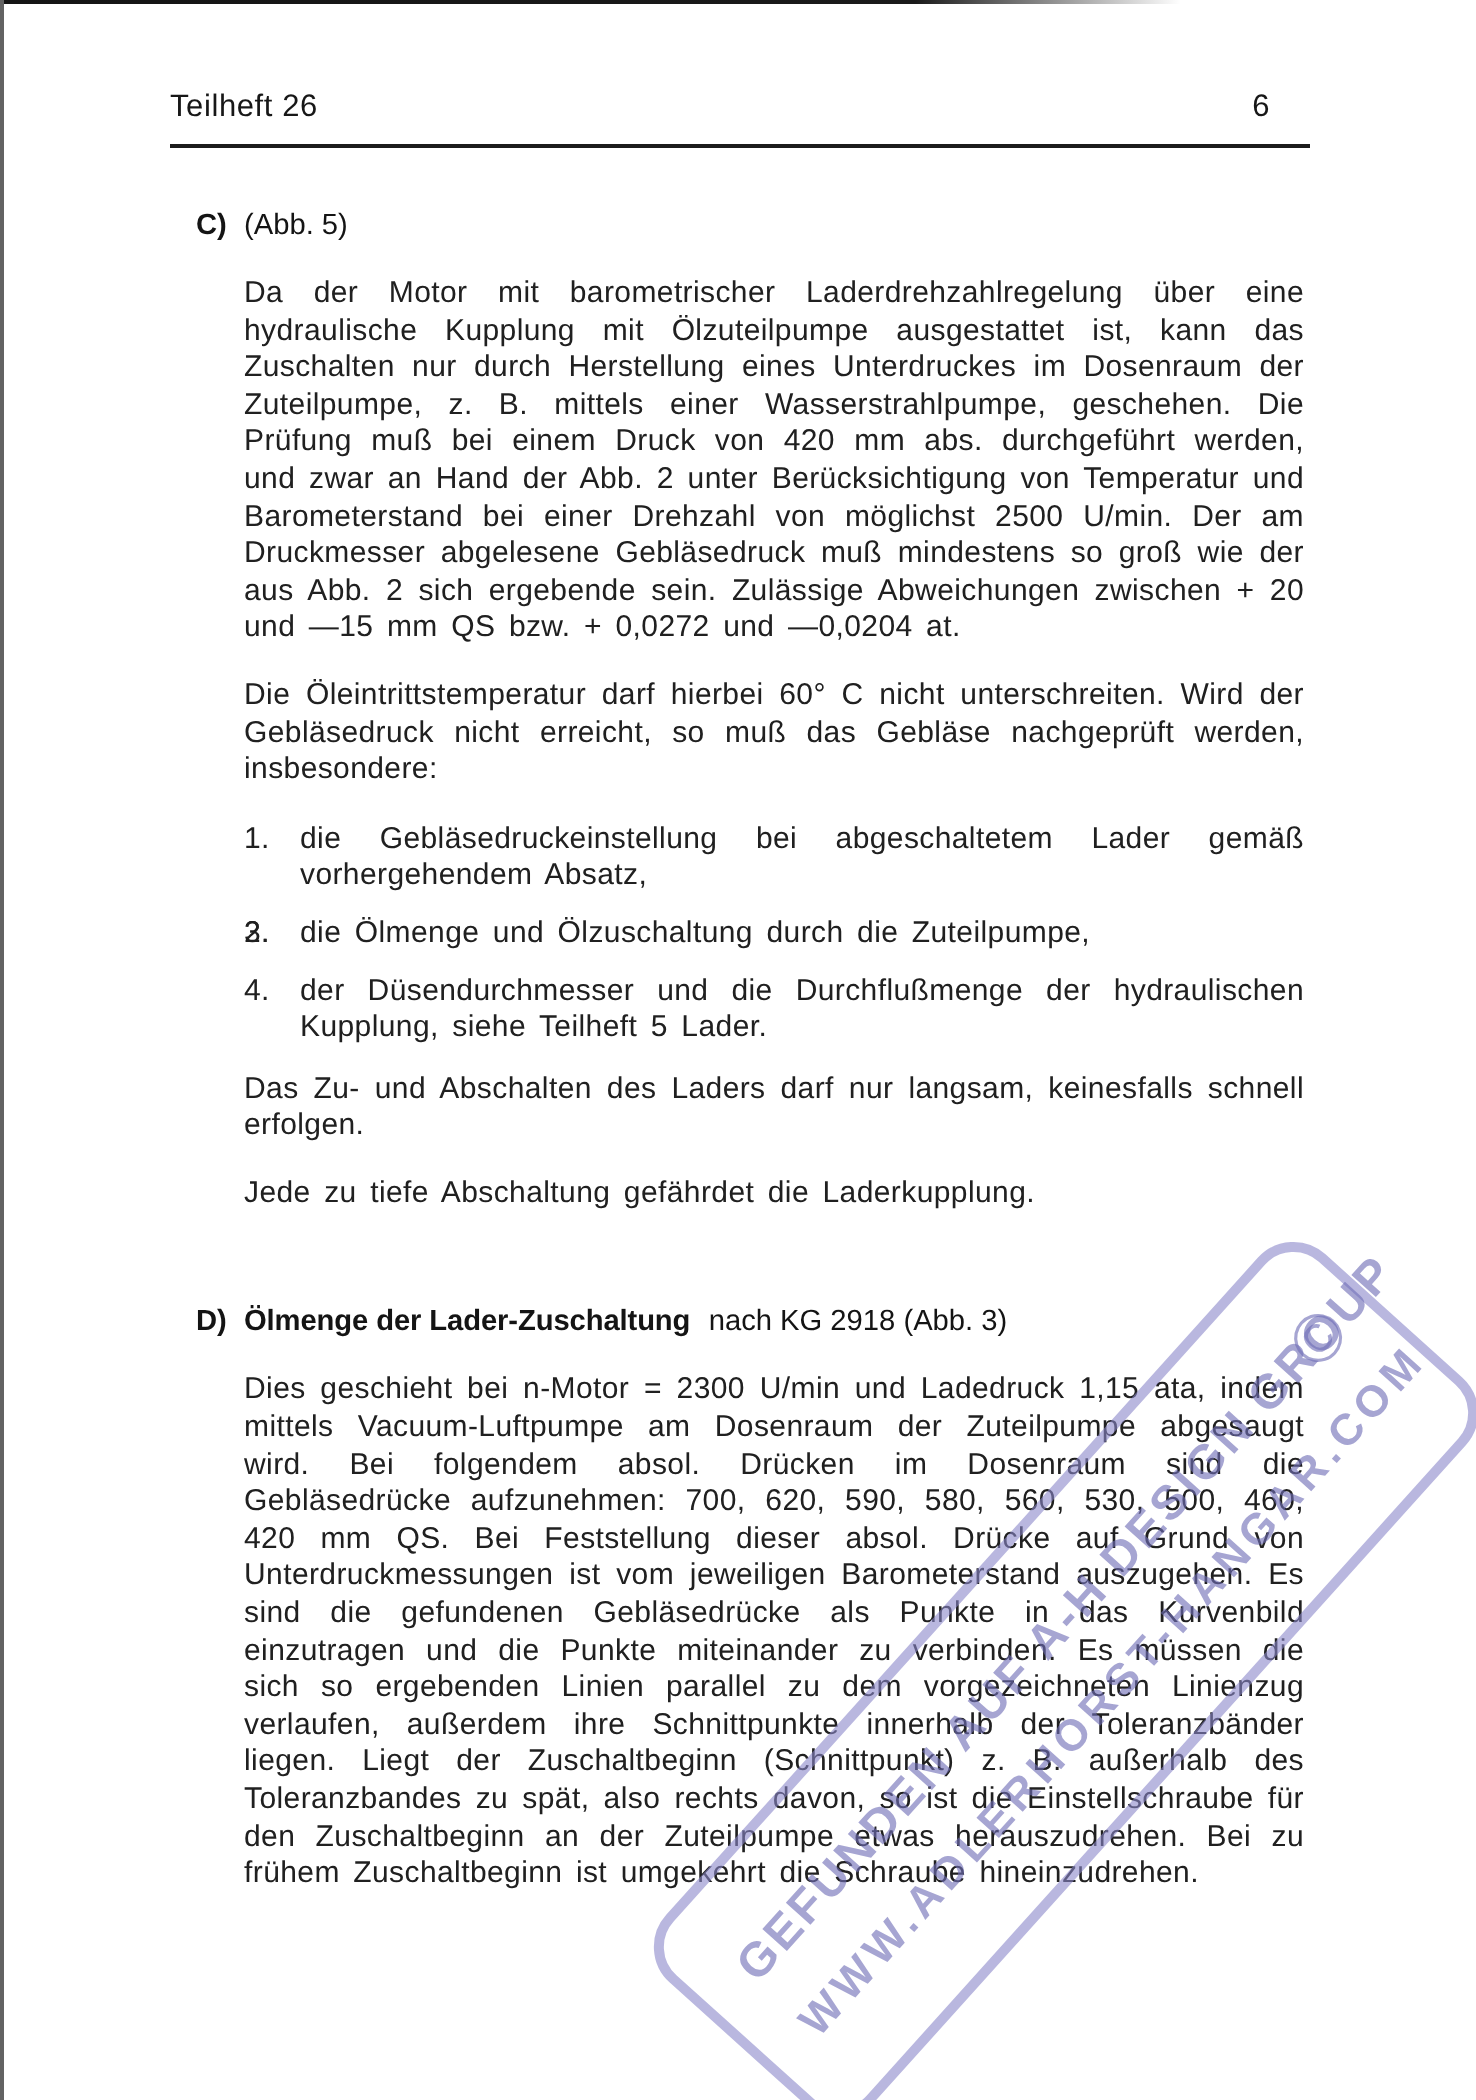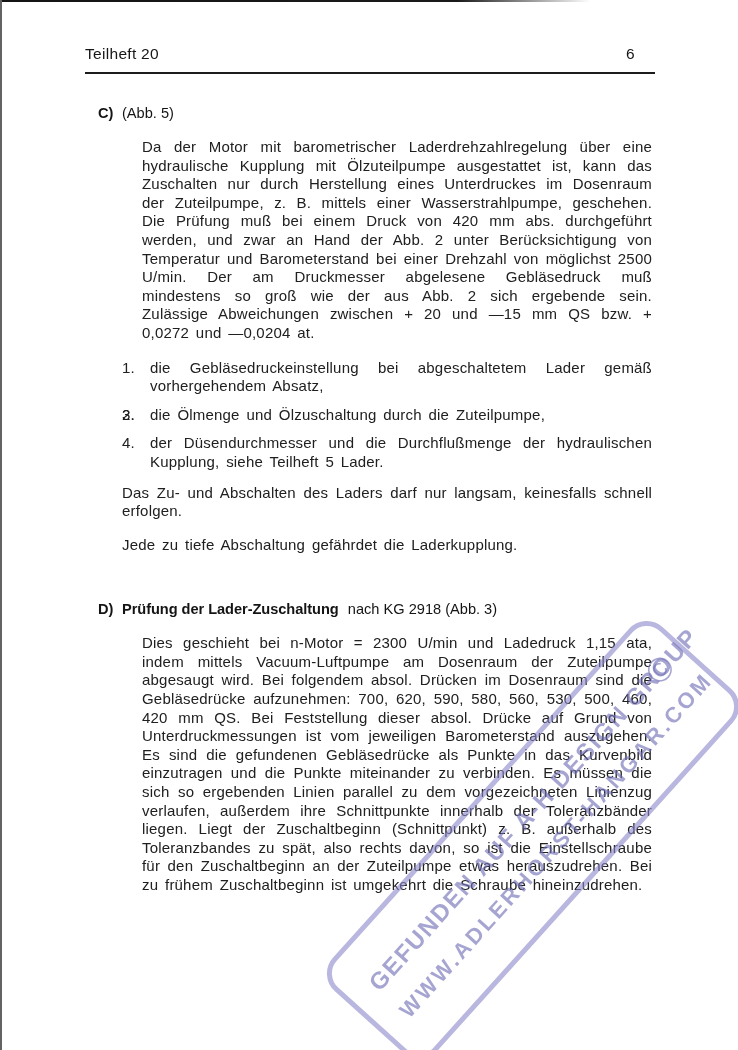--- a/index.html
+++ b/index.html
@@ -51,21 +51,21 @@
   }
   .section-heading .sec-label{
     position:absolute;left:-24px;top:0;
     font-weight:bold;
   }
   .section-heading .sec-title{font-weight:bold;letter-spacing:-0.05px;}
   .section-heading .sec-rest{font-weight:normal;margin-left:0.35em;}
   .section-heading .sec-sub{font-weight:normal;display:block;}
 
   .para{margin-top:13px;}
-  .para.first{margin-top:15px;margin-left:20px;}
+  .para.first{margin-top:15px;}
 
   .num-list{margin-top:16px;}
   .num-item{position:relative;padding-left:28px;margin-top:10px;}
   .num-item:first-child{margin-top:0;}
   .num-item .num{position:absolute;left:0;top:0;}
 
   .note{margin-top:12px;}
 
   .d-gap{margin-top:46px;}
 
@@ -95,33 +95,34 @@
 </style>
 </head>
 <body>
 
 <div class="edge-top"></div>
 <div class="edge-left"></div>
 
 <div class="page">
 
   <div class="page-header">
-    <span>Teilheft 20</span>
+    <span>Teilheft 26</span>
     <span class="pagenum">6</span>
   </div>
   <hr class="header-rule">
 
   <div class="content">
 
     <div class="section-heading">
       <span class="sec-label">C)</span>
       <span class="sec-sub">(Abb. 5)</span>
     </div>
 
     <p class="body-text para first">Da der Motor mit barometrischer Laderdrehzahlregelung über eine hydraulische Kupplung mit Ölzuteilpumpe ausgestattet ist, kann das Zuschalten nur durch Herstellung eines Unterdruckes im Dosenraum der Zuteilpumpe, z. B. mittels einer Wasserstrahlpumpe, geschehen. Die Prüfung muß bei einem Druck von 420 mm abs. durchgeführt werden, und zwar an Hand der Abb. 2 unter Berücksichtigung von Temperatur und Barometerstand bei einer Drehzahl von möglichst 2500 U/min. Der am Druckmesser abgelesene Gebläsedruck muß mindestens so groß wie der aus Abb. 2 sich ergebende sein. Zulässige Abweichungen zwischen + 20 und —15 mm QS bzw. + 0,0272 und —0,0204 at.</p>
+    <p class="body-text para">Die Öleintrittstemperatur darf hierbei 60° C nicht unterschreiten. Wird der Gebläsedruck nicht erreicht, so muß das Gebläse nachgeprüft werden, insbesondere:</p>
 
     <div class="num-list">
       <div class="num-item body-text">
         <span class="num">1.</span>
         <span>die Gebläsedruckeinstellung bei abgeschaltetem Lader gemäß vorhergehendem Absatz,</span>
       </div>
       <div class="num-item body-text">
         <span class="num">2.</span>
       </div>
       <div class="num-item body-text">
@@ -132,21 +133,21 @@
         <span class="num">4.</span>
         <span>der Düsendurchmesser und die Durchflußmenge der hydraulischen Kupplung, siehe Teilheft 5 Lader.</span>
       </div>
     </div>
 
     <p class="body-text note">Das Zu- und Abschalten des Laders darf nur langsam, keinesfalls schnell erfolgen.</p>
     <p class="body-text note">Jede zu tiefe Abschaltung gefährdet die Laderkupplung.</p>
 
     <div class="section-heading d-gap">
       <span class="sec-label">D)</span>
-      <span class="sec-title">Prüfung der Lader-Zuschaltung</span>
+      <span class="sec-title">Ölmenge der Lader-Zuschaltung</span>
       <span class="sec-rest">nach KG 2918 (Abb. 3)</span>
     </div>
 
     <p class="body-text para first">Dies geschieht bei n-Motor = 2300 U/min und Ladedruck 1,15 ata, indem mittels Vacuum-Luftpumpe am Dosenraum der Zuteilpumpe abgesaugt wird. Bei folgendem absol. Drücken im Dosenraum sind die Gebläsedrücke aufzunehmen: 700, 620, 590, 580, 560, 530, 500, 460, 420 mm QS. Bei Feststellung dieser absol. Drücke auf Grund von Unterdruckmessungen ist vom jeweiligen Barometerstand auszugehen. Es sind die gefundenen Gebläsedrücke als Punkte in das Kurvenbild einzutragen und die Punkte miteinander zu verbinden. Es müssen die sich so ergebenden Linien parallel zu dem vorgezeichneten Linienzug verlaufen, außerdem ihre Schnittpunkte innerhalb der Toleranzbänder liegen. Liegt der Zuschaltbeginn (Schnittpunkt) z. B. außerhalb des Toleranzbandes zu spät, also rechts davon, so ist die Einstellschraube für den Zuschaltbeginn an der Zuteilpumpe etwas herauszudrehen. Bei zu frühem Zuschaltbeginn ist umgekehrt die Schraube hineinzudrehen.</p>
 
   </div>
 </div>
 
 <div class="stamp">
   <span class="wm-copy">©</span>

